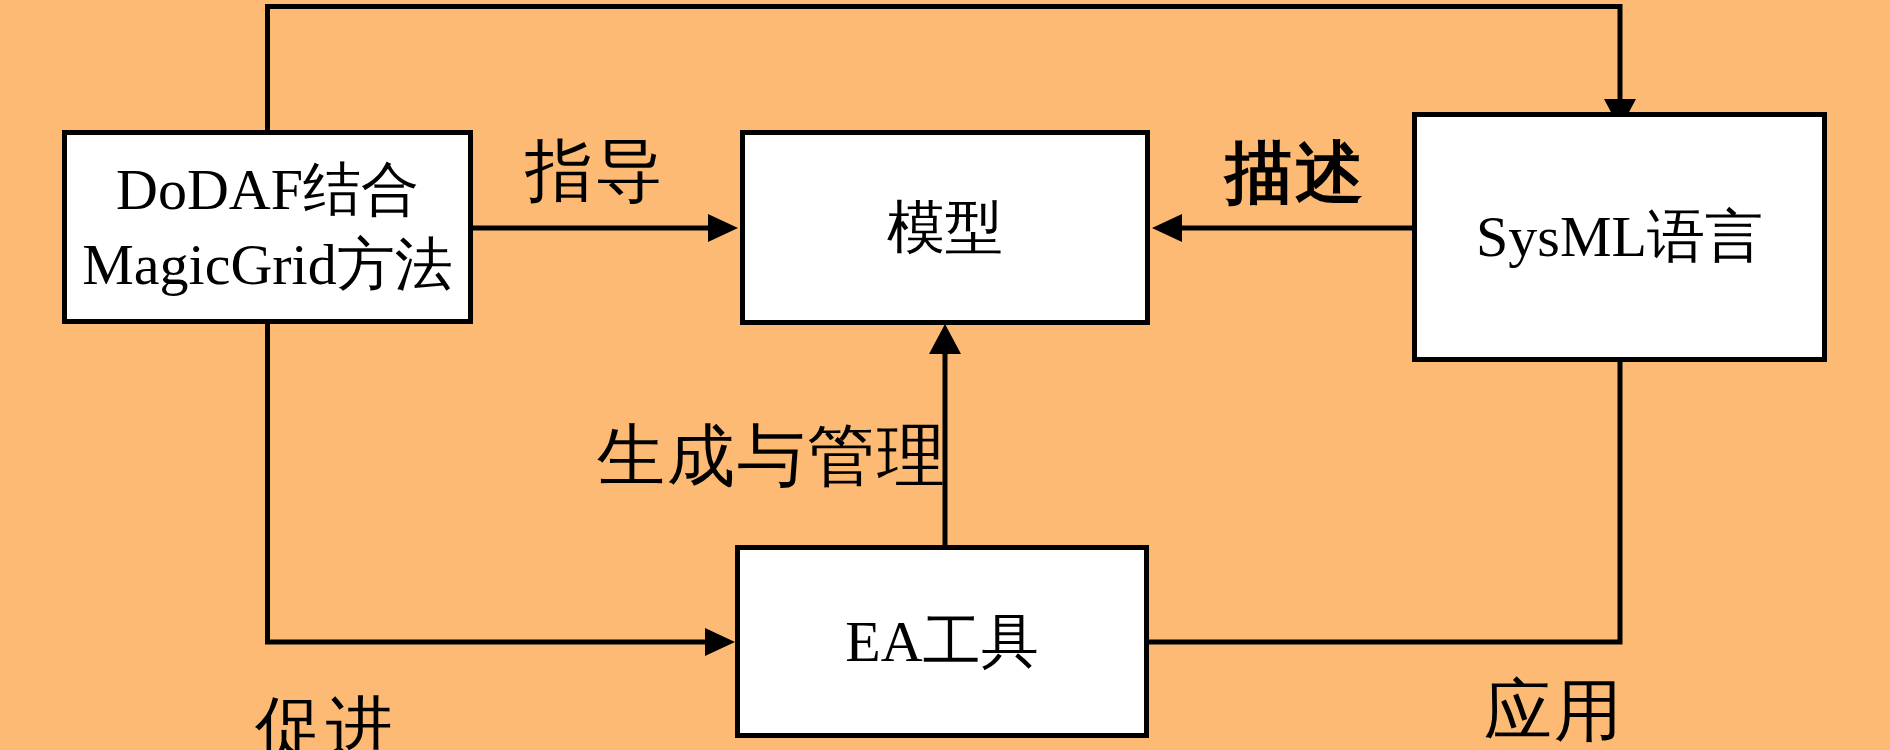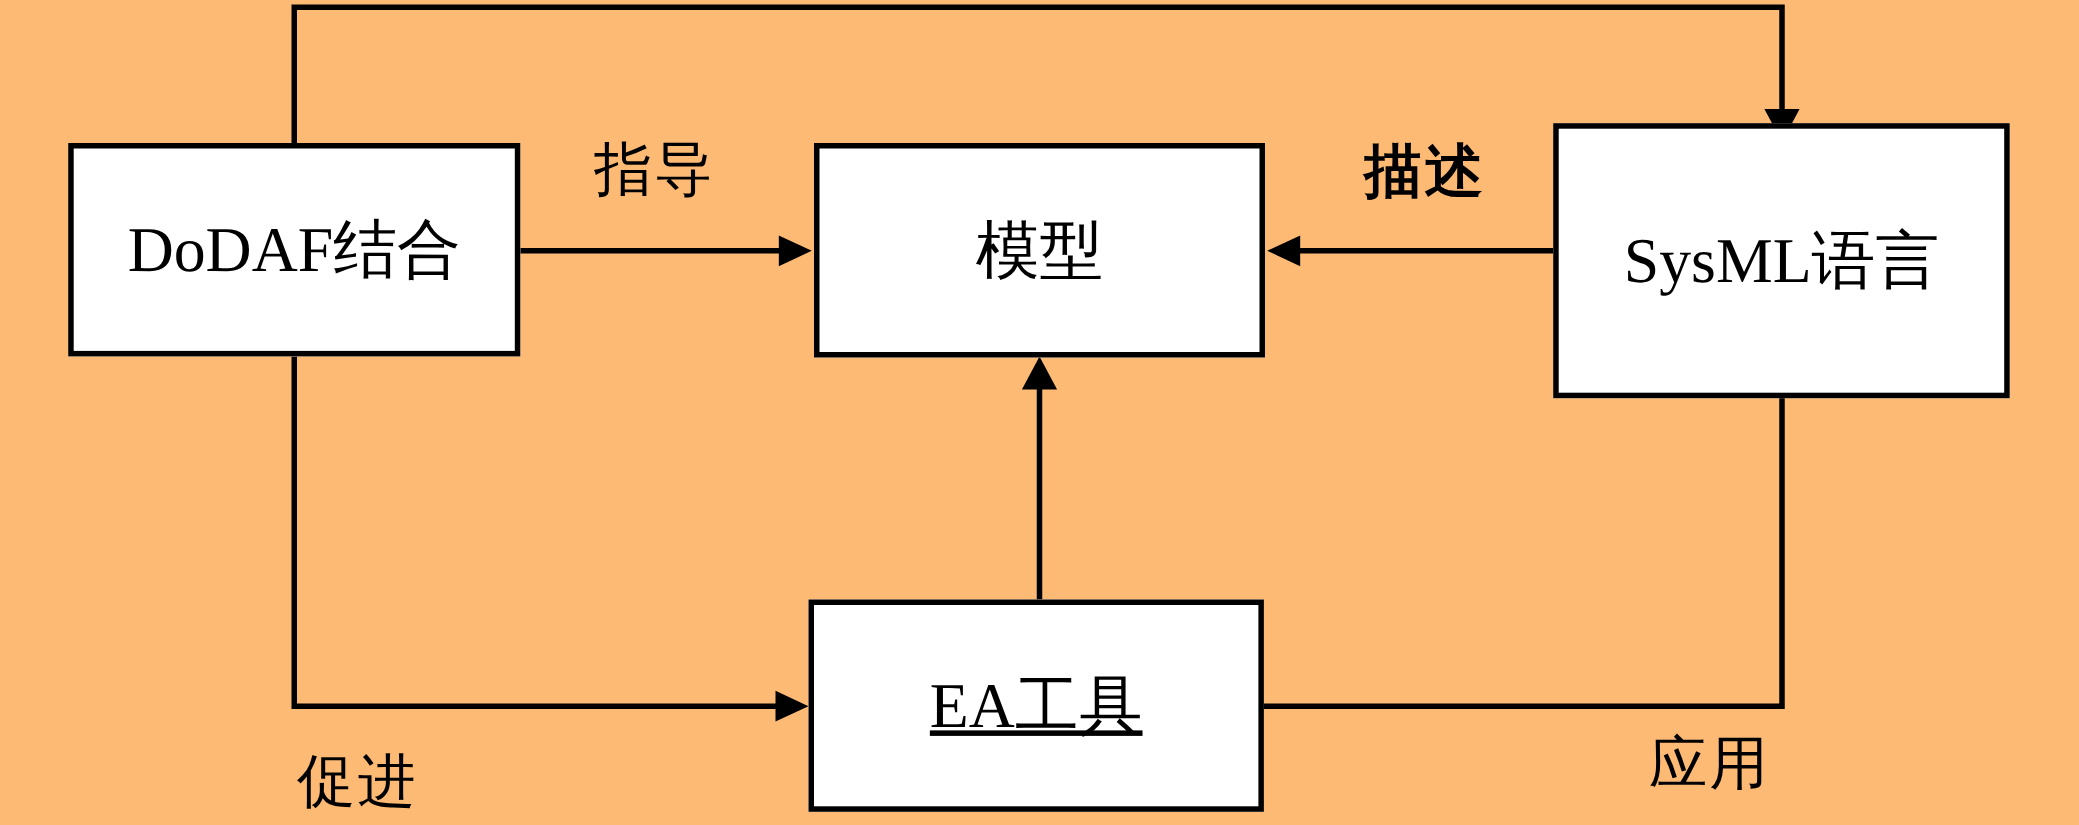--- a/index.html
+++ b/index.html
@@ -33,24 +33,25 @@
     align-items: center;
     justify-content: center;
     text-align: center;
     font-size: 58px;
     line-height: 1.3;
     white-space: nowrap;
   }
   .edge-label {
     position: absolute;
     transform: translate(-50%, -50%);
-    font-size: 53px;
+    font-size: 68px;
     line-height: 1;
     white-space: nowrap;
     letter-spacing: 2px;
+    margin-top: 16px;
   }
 </style>
 </head>
 <body>
 
 <div class="canvas">
 
   <svg class="connector-layer" viewBox="0 0 1890 750" xmlns="http://www.w3.org/2000/svg">
     <g stroke="#000000" stroke-width="5" fill="none" stroke-linejoin="miter">
       <path d="M 267.5 130 L 267.5 6.5 L 1620 6.5 L 1620 99"></path>
@@ -65,36 +66,38 @@
       <polygon points="738,228 708,214 708,242"></polygon>
       <polygon points="1152,228 1182,214 1182,242"></polygon>
       <polygon points="945,324 929,354 961,354"></polygon>
       <polygon points="735,642 705,628 705,656"></polygon>
       <polygon points="1620,324 1604,354 1636,354"></polygon>
     </g>
   </svg>
 
   <div class="node-box" style="left:62px; top:130px; width:411px; height:194px;">
     <div>DoDAF结合</div>
+    <div>MagicGrid方法</div>
   </div>
 
   <div class="node-box" style="left:740px; top:130px; width:410px; height:195px;">
     <div>模型</div>
   </div>
 
   <div class="node-box" style="left:1412px; top:112px; width:415px; height:250px;">
     <div>SysML语言</div>
   </div>
 
-  <div class="node-box" style="left:735px; top:545px; width:414px; height:193px;text-decoration:underline;">
+  <div class="node-box" style="left:735px; top:545px; width:414px; height:193px;">
     <div>EA工具</div>
   </div>
 
   <div class="edge-label" style="left:595px; top:155px;">指导</div>
 
   <div class="edge-label" style="left:1295px; top:157px;font-weight:bold;">描述</div>
 
+  <div class="edge-label" style="left:772px; top:440px;">生成与管理</div>
 
   <div class="edge-label" style="left:325px; top:712px;">促进</div>
 
   <div class="edge-label" style="left:1554px; top:695px;">应用</div>
 
 </div>
 
 </body></html>

